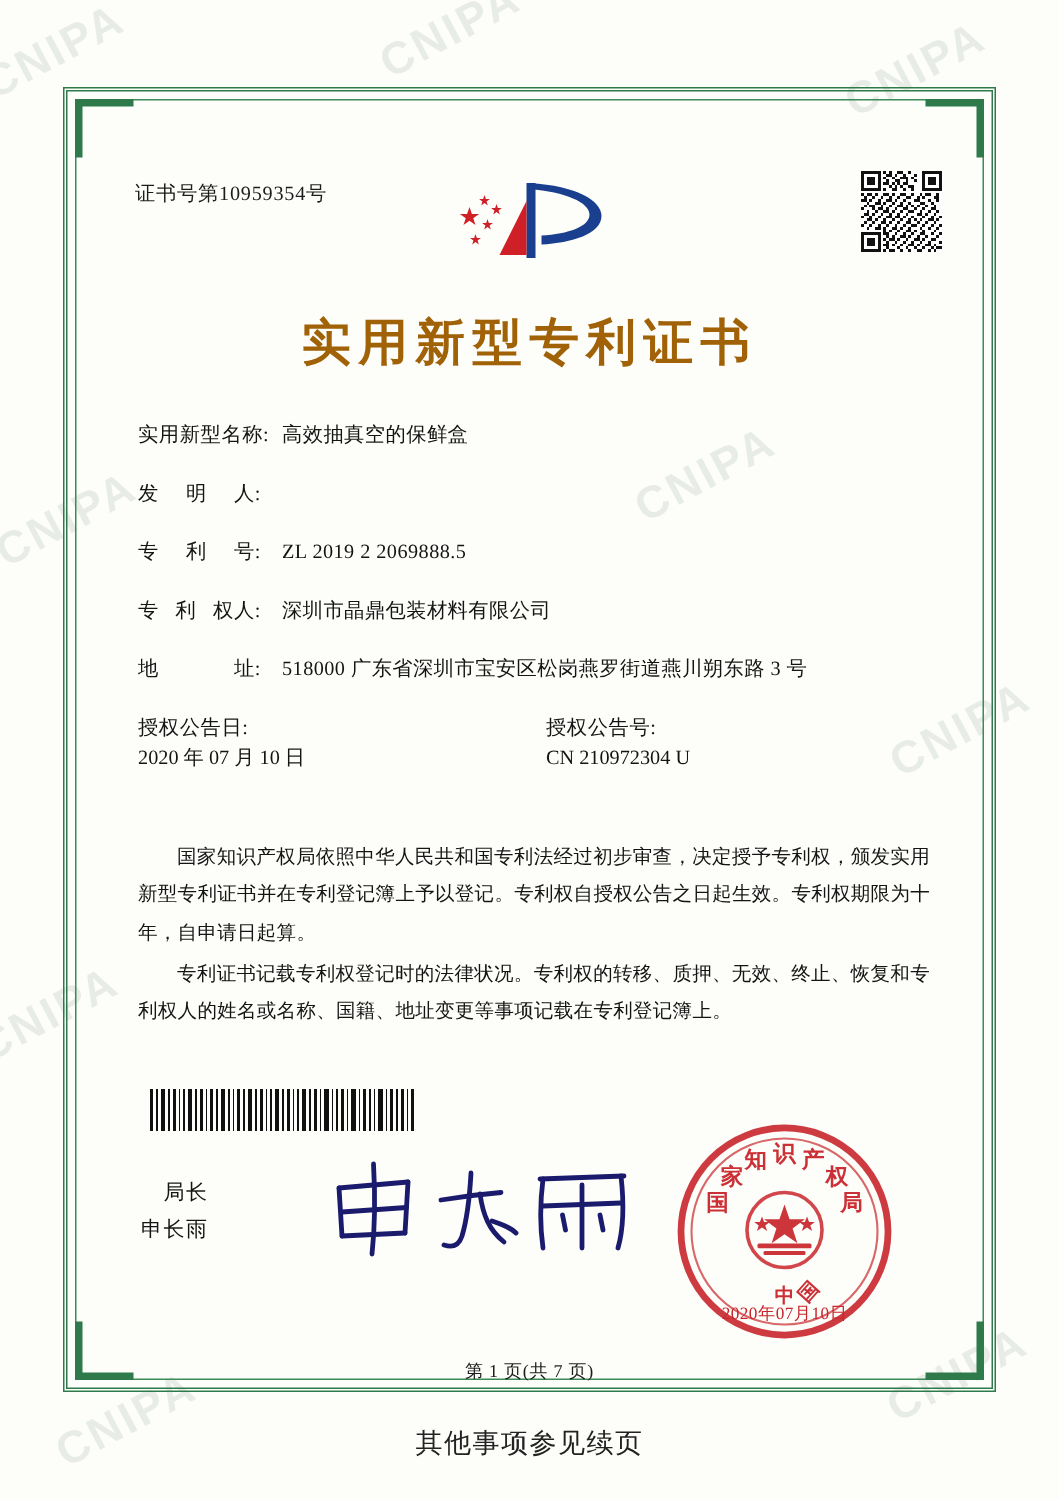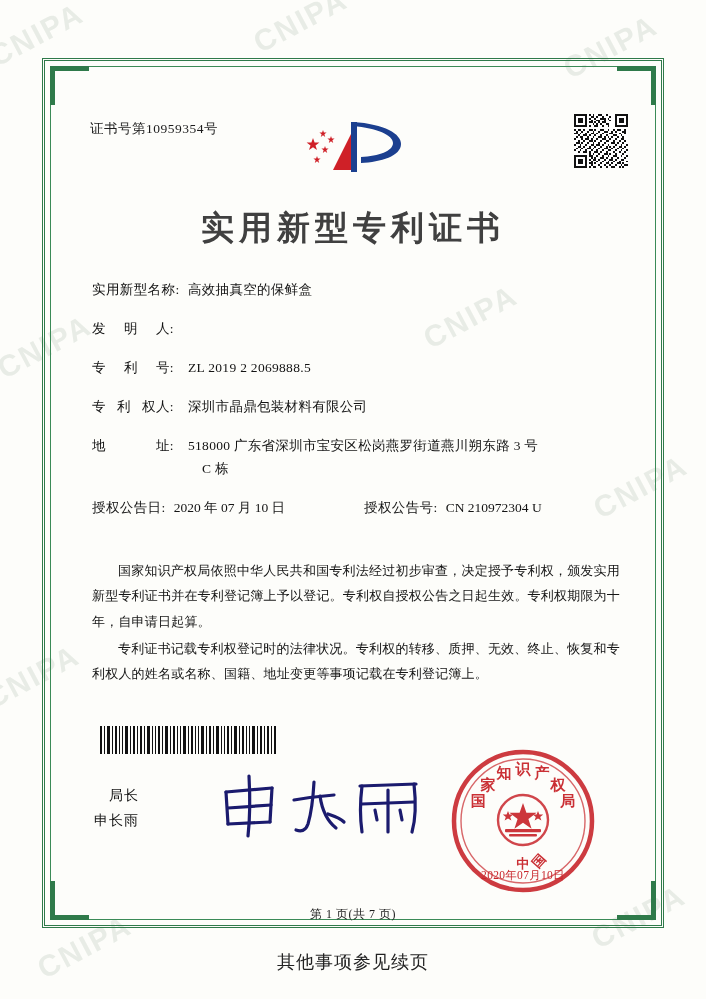--- a/index.html
+++ b/index.html
@@ -102,21 +102,21 @@
 
   .title {
     position: absolute;
     left: 0;
     right: 0;
     top: 148px;
     text-align: center;
     font-size: 33px;
     font-weight: bold;
     letter-spacing: 5px;
-    color: #404040;
+    color: #a16207;
     font-family: "DejaVu Serif", "Liberation Serif", serif;
   }
 
   
   .fields {
     position: absolute;
     left: 50px;
     top: 222px;
     width: 530px;
     font-size: 13.5px;
@@ -148,20 +148,21 @@
     display: block;
     margin-top: 3px;
     padding-left: 14px;
   }
   .row.two {
     display: flex;
   }
   .row.two .cell {
     display: flex;
     align-items: baseline;
+    flex-direction: column;
   }
   .row.two .cell.c1 { width: 272px; flex: 0 0 272px; }
   .row.two .cell .lbl2 {
     flex: 0 0 auto;
     letter-spacing: .4px;
     margin-right: 8px;
   }
 
   
   .paras {
@@ -561,21 +562,20 @@
     </div>
 
     <div class="row">
       <span class="lbl sp">
         <span>地</span>
         <span></span>
         <span>址:</span>
       </span>
       <span class="val">
         <span>518000 广东省深圳市宝安区松岗燕罗街道燕川朔东路 3 号</span>
-        <span class="sub">C 栋</span>
       </span>
     </div>
 
     <div class="row two">
       <span class="cell c1">
         <span class="lbl2">授权公告日:</span>
         <span>2020 年 07 月 10 日</span>
       </span>
       <span class="cell">
         <span class="lbl2">授权公告号:</span>

